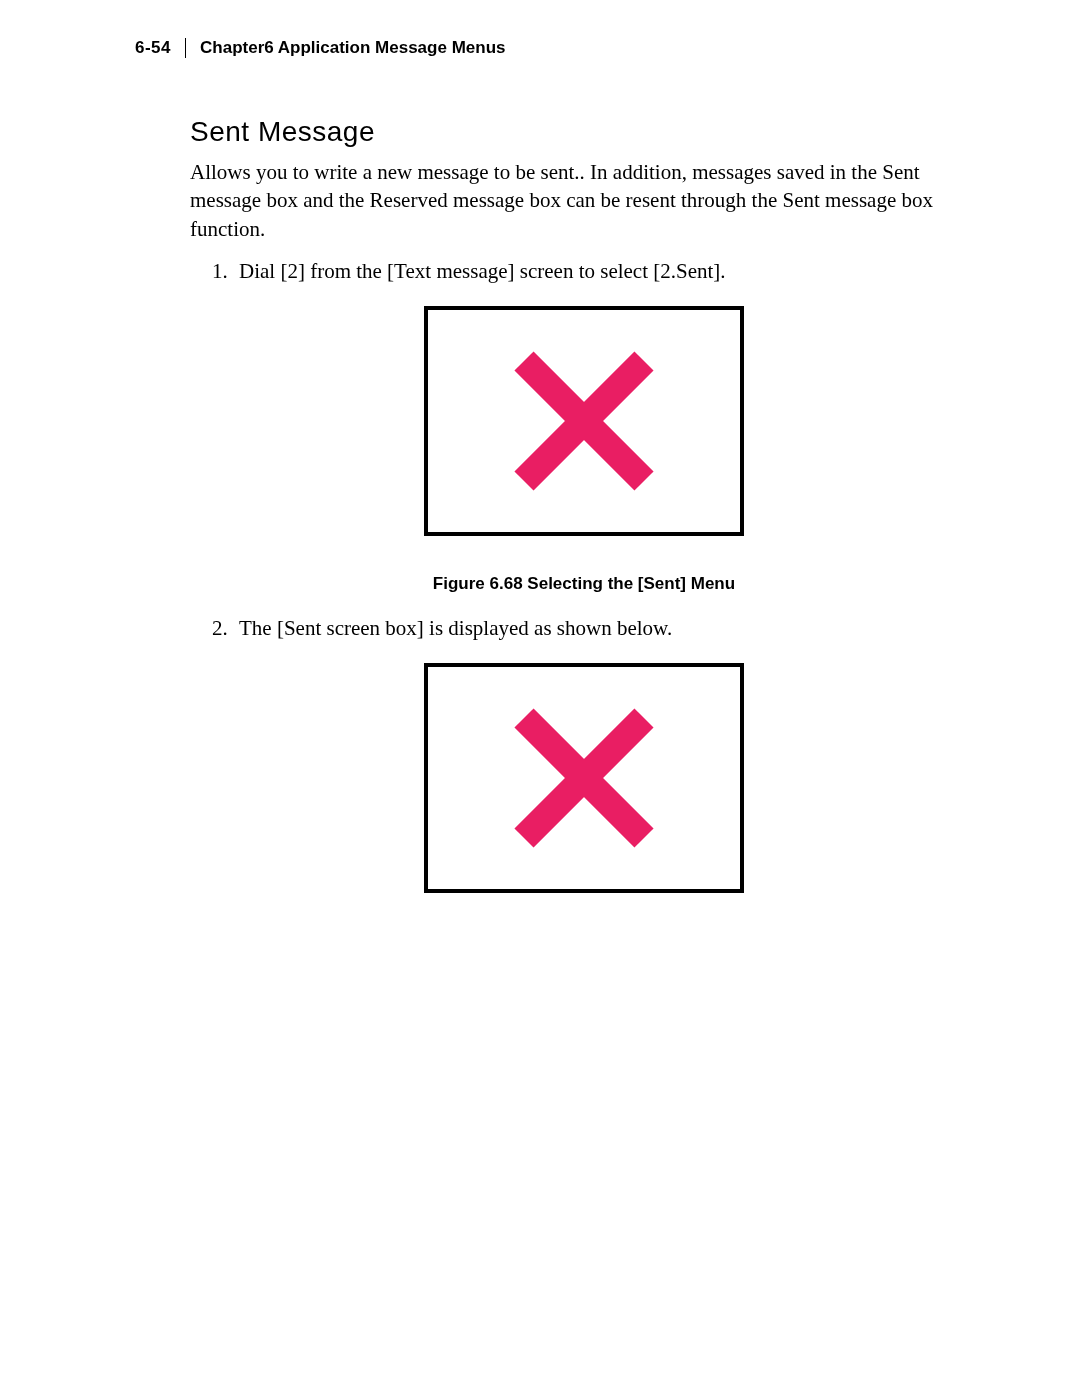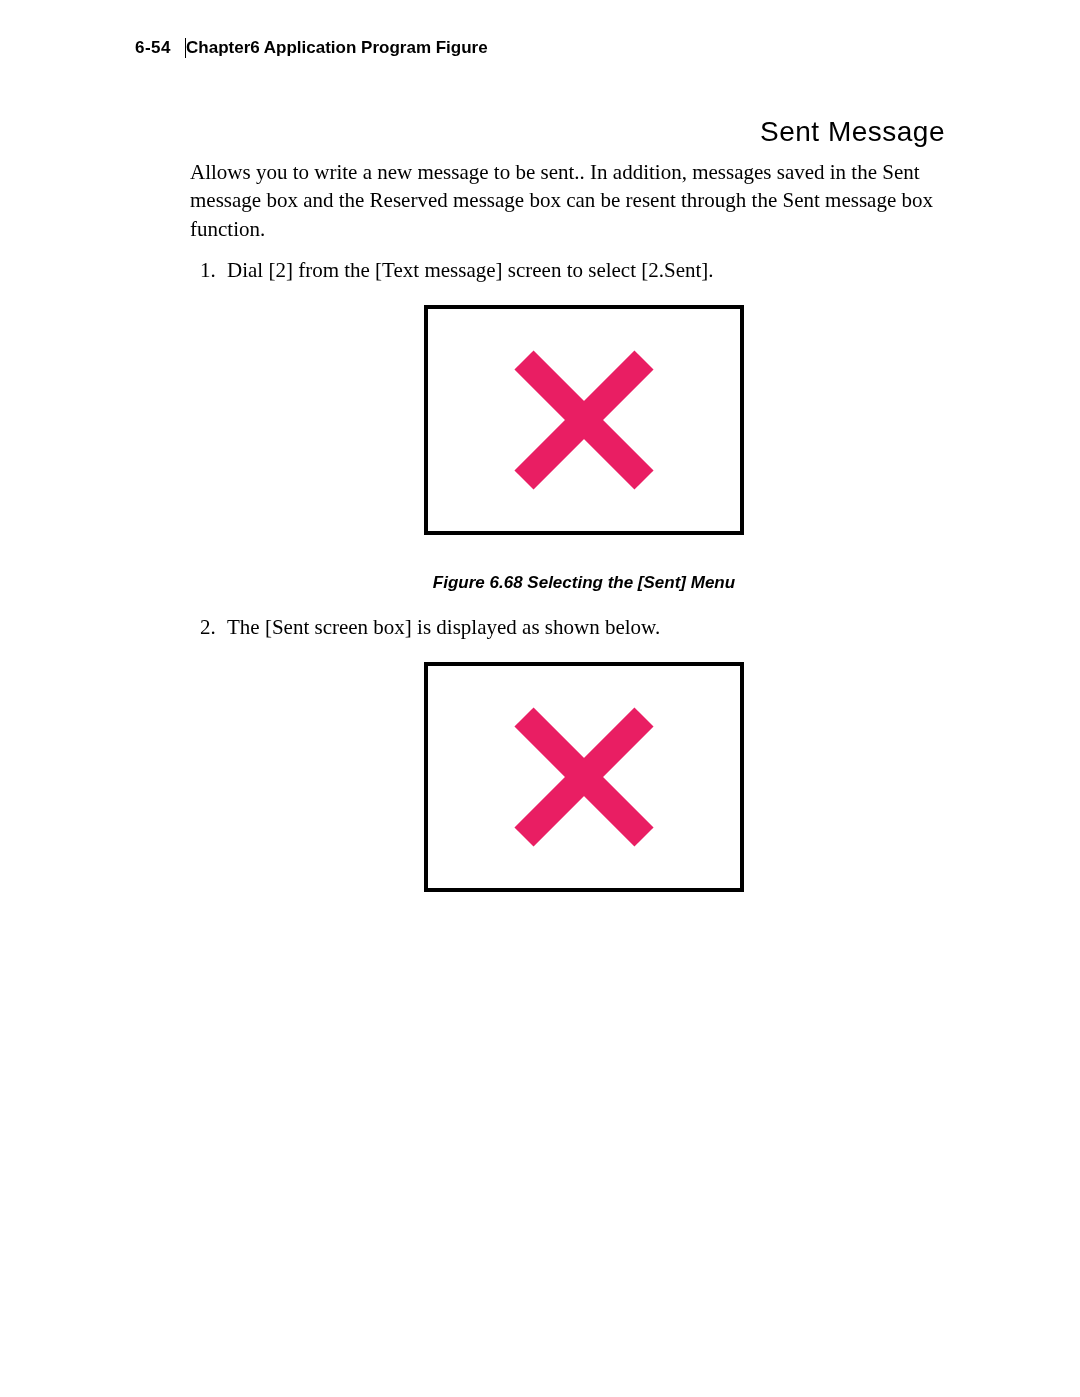--- a/index.html
+++ b/index.html
@@ -19,40 +19,40 @@
     display: flex;
     align-items: center;
     font-family: Arial, Helvetica, sans-serif;
     font-weight: bold;
     font-size: 17px;
     margin-bottom: 58px;
   }
   .header .pagenum {
     padding-right: 14px;
     border-right: 1.5px solid #000;
+    margin-right: 14px;
     letter-spacing: 0.5px;
   }
   .section-title {
     font-family: Arial, Helvetica, sans-serif;
     font-size: 28px;
     font-weight: 400;
     margin: 0 0 10px 55px;
     letter-spacing: 0.5px;
-    text-align: right;
   }
   .intro {
     font-size: 21px;
     line-height: 1.35;
     margin: 0 0 15px 55px;
   }
   .step-list {
     list-style: decimal;
     font-size: 21px;
     padding-left: 82px;
-    margin: 4px;
+    margin: 16px;
   }
   .step-list li {
     padding-left: 6px;
     margin-bottom: 22px;
   }
   .figure-wrap {
     text-align: center;
     margin-top: 22px;
   }
   .figure-box {
@@ -69,34 +69,33 @@
     left: 50%;
     transform: translate(-50%, -50%);
   }
   .figure-caption {
     font-family: Arial, Helvetica, sans-serif;
     font-weight: bold;
     font-size: 17px;
     text-align: center;
     margin-top: 32px;
     margin-bottom: 12px;
-    font-style: italic;
   }
   .step-text {
     display: inline;
   }
 </style>
 </head>
 <body>
 
 <div class="page">
 
   <div class="header">
     <span class="pagenum">6-54</span>
-    <span>Chapter6  Application Program Figure</span>
+    <span>Chapter6  Application Message Menus</span>
   </div>
 
   <h2 class="section-title">Sent Message</h2>
 
   <p class="intro">Allows you to write a new message to be sent.. In addition, messages saved in the Sent message box and the Reserved message box can be resent through the Sent message box function.</p>
 
   <ol class="step-list">
 
     <li>
       <span class="step-text">Dial [2] from the [Text message] screen to select [2.Sent].</span>

